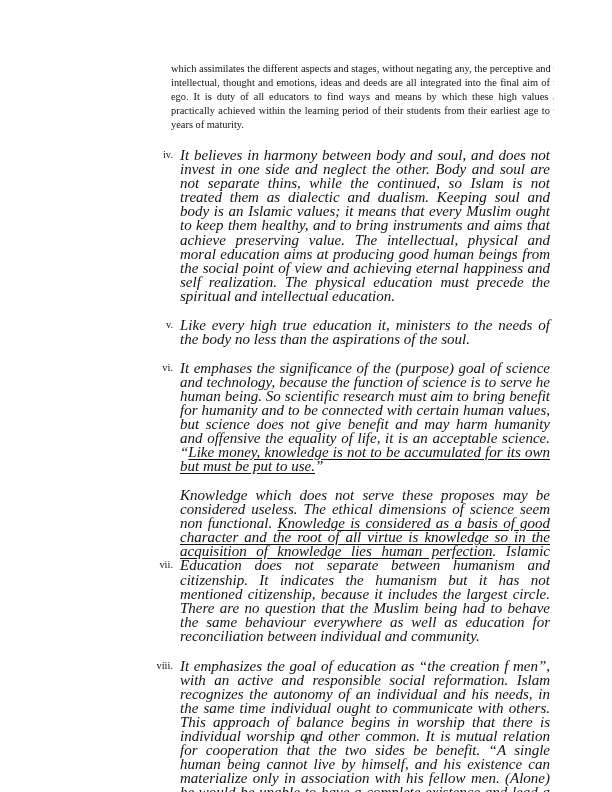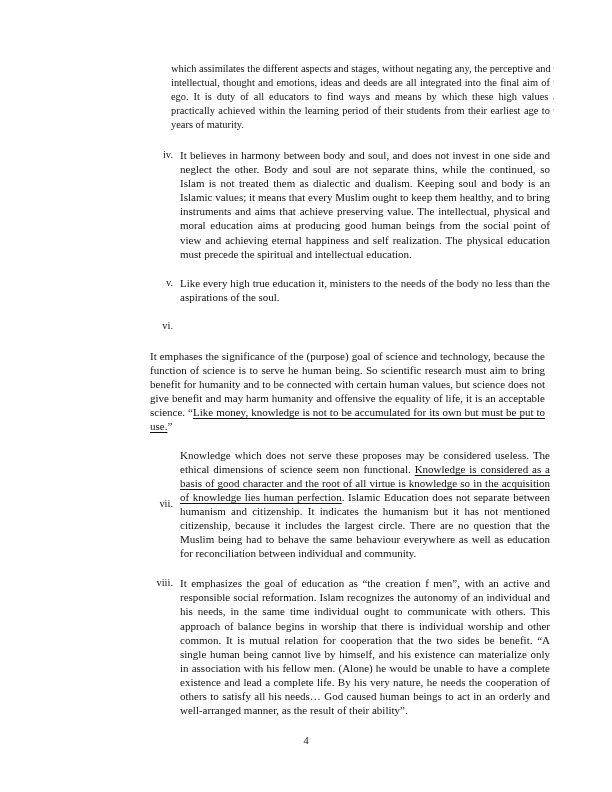--- a/index.html
+++ b/index.html
@@ -50,31 +50,32 @@
     width: 30px;
     text-align: right;
     font-size: 10.4px;
     line-height: 14.05px;
     padding-right: 7px;
     box-sizing: border-box;
     white-space: nowrap;
   }
   .body {
     flex: 1 1 auto;
-    font-size: 11px;
+    font-size: 15px;
     line-height: 14.05px;
     text-align: justify;
     text-justify: inter-word;
     hyphens: none;
+    font-style: italic;
   }
   .body.narrow { max-width: 395px; }
   
   .item.i-iv  { margin-top: 15px; }
   .item.i-v   { margin-top: 15px; }
-  .item.i-vi  { margin-top: 15px; flex-direction: column; }
+  .item.i-vi  { margin-top: 15px; }
   .item.i-vii { margin-top: 15px; align-items: center; }
   .item.i-viii{ margin-top: 16px; }
   .item.i-ix  { margin-top: 16px; }
 
   u.ul { text-decoration: underline; text-underline-offset: 1.5px; }
 
   .page-number {
     position: absolute;
     left: 0;
     right: 0;

